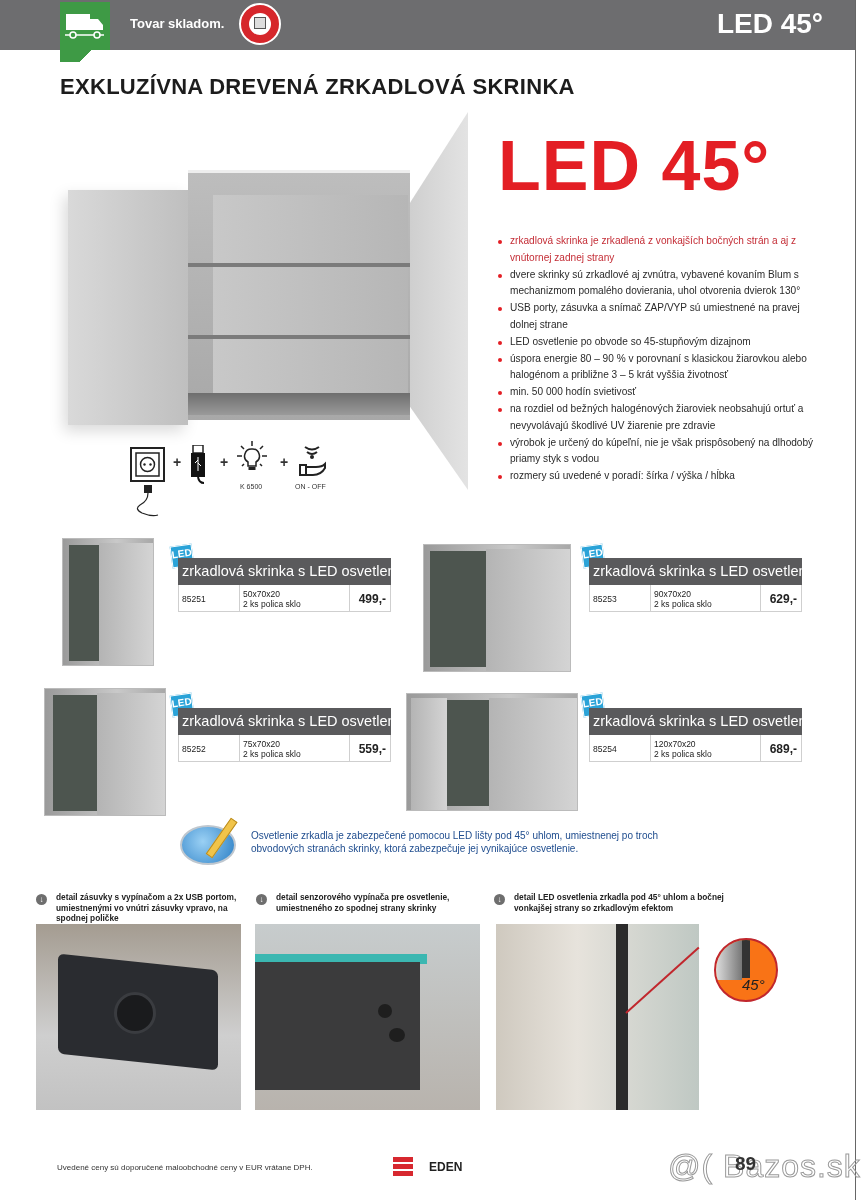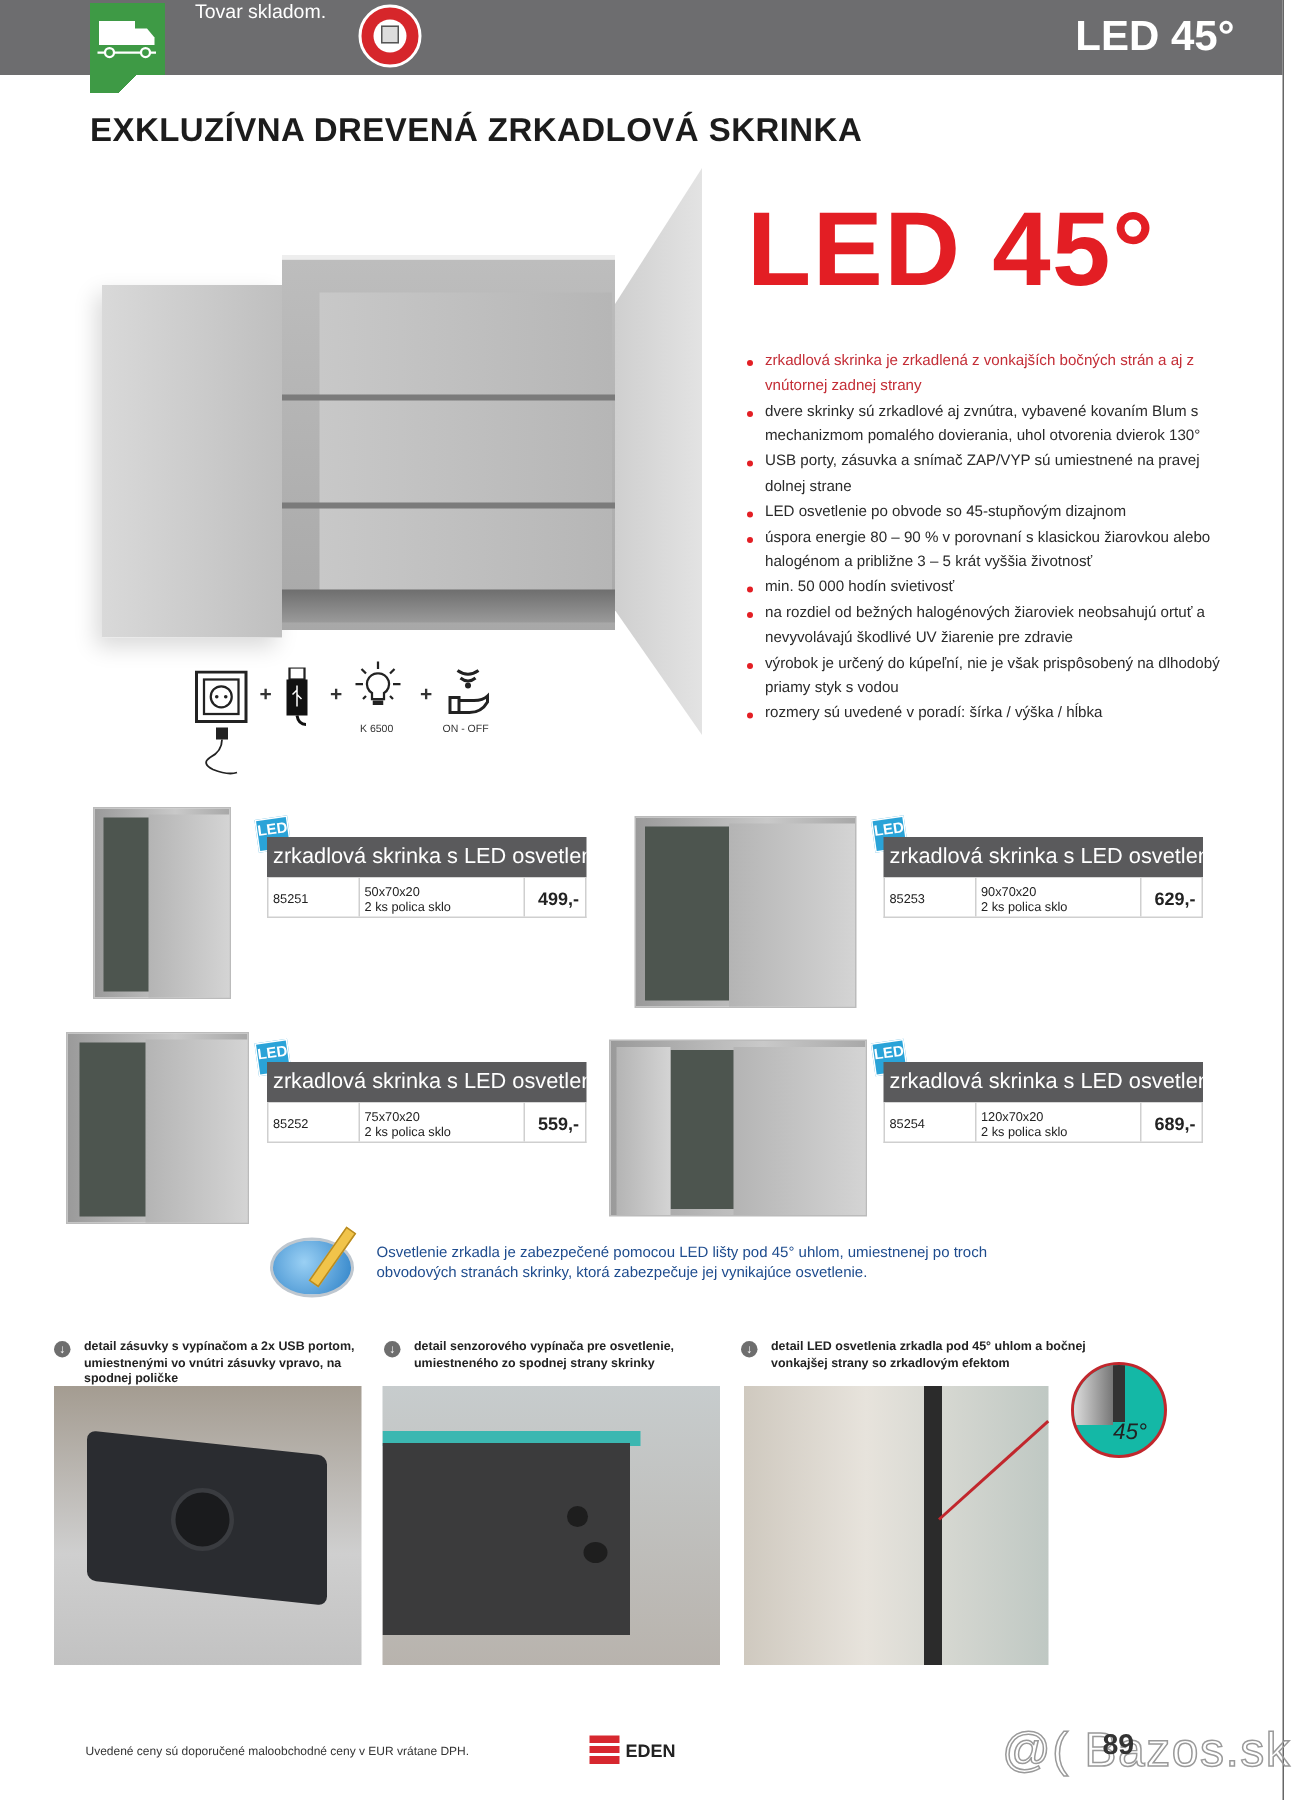--- a/index.html
+++ b/index.html
@@ -1,21 +1,21 @@
 <!DOCTYPE html>
 <html><head>
 <meta charset="utf-8">
 <style>
   *{box-sizing:border-box;margin:0;padding:0}
   body{width:868px;height:1200px;background:#fff;font-family:"Liberation Sans",sans-serif;position:relative;overflow:hidden;color:#222}
   .topbar{position:absolute;left:0;top:0;width:855px;height:50px;background:#6d6d6f}
   .rightrule{position:absolute;left:855px;top:0;width:1px;height:1200px;background:#666}
   .truck{position:absolute;left:60px;top:2px;width:50px;height:48px;background:#3e9a45}
   .truck-tail{position:absolute;left:60px;top:50px;width:50px;height:12px;background:linear-gradient(135deg,#3e9a45 50%,transparent 50%)}
-  .stock-text{position:absolute;left:130px;top:0;color:#fff;font-weight:normal;font-size:13px}
+  .stock-text{position:absolute;left:130px;top:16px;color:#fff;font-weight:bold;font-size:13px}
   .stock-badge{position:absolute;left:239px;top:3px;width:42px;height:42px;border-radius:50%;background:#d6262b;border:2px solid #fff}
   .stock-badge .inner{position:absolute;left:8px;top:8px;width:22px;height:22px;border-radius:50%;background:#fff}
   .stock-badge .box{position:absolute;left:13px;top:12px;width:12px;height:12px;border:1px solid #555;background:#ddd}
   .top-title{position:absolute;right:45px;top:8px;color:#fff;font-weight:bold;font-size:28px}
   .main-title{position:absolute;left:60px;top:74px;font-weight:bold;font-size:22px;letter-spacing:.3px;color:#1c1c1c}
   .big-led{position:absolute;left:498px;top:126px;color:#e31e24;font-weight:bold;font-size:70px;letter-spacing:1px}
   .hero{position:absolute;left:60px;top:112px;width:412px;height:380px}
   .door-l{position:absolute;left:8px;top:78px;width:120px;height:235px;background:linear-gradient(90deg,#d9d9d9,#bfbfbf);box-shadow:-4px 6px 14px rgba(0,0,0,.15)}
   .body-c{position:absolute;left:128px;top:58px;width:222px;height:250px;background:linear-gradient(180deg,#bdbdbd,#a8a8a8);border-top:3px solid #eee}
   .body-c .inner{position:absolute;left:25px;top:22px;width:195px;height:205px;background:linear-gradient(90deg,#c8c8c8,#b6b6b6)}
@@ -49,27 +49,27 @@
   .p1{left:36px;top:924px;width:205px;height:186px;background:linear-gradient(180deg,#a49c91 0%,#cfcfcf 60%,#c2c2c2 100%)}
   .p1 .sock{position:absolute;left:22px;top:38px;width:160px;height:100px;background:#2a2c30;transform:skewY(6deg);border-radius:6px}
   .p1 .socket{position:absolute;left:78px;top:68px;width:42px;height:42px;border-radius:50%;background:#1a1b1d;border:3px solid #3a3c40}
   .p2{left:255px;top:924px;width:225px;height:186px;background:linear-gradient(180deg,#c7cccd,#b8b3ad)}
   .p2 .panel{position:absolute;left:0;top:38px;width:165px;height:128px;background:#3b3b3c}
   .p2 .teal{position:absolute;left:0;top:30px;width:172px;height:10px;background:#3bb7b1}
   .p2 .btn1{position:absolute;left:123px;top:80px;width:14px;height:14px;border-radius:50%;background:#1e1e1e}
   .p2 .btn2{position:absolute;left:134px;top:104px;width:16px;height:14px;border-radius:50%;background:#1e1e1e}
   .p3{left:496px;top:924px;width:203px;height:186px;background:linear-gradient(90deg,#cfc9bf,#e7e3dc 40%,#bfc8c3)}
   .p3 .edge{position:absolute;left:120px;top:0;width:12px;height:186px;background:#2b2b2b}
-  .zoom-circle{position:absolute;left:714px;top:908px;width:64px;height:64px;border-radius:50%;border:2px solid #c1272d;background:#14b8a6;overflow:hidden}
+  .zoom-circle{position:absolute;left:714px;top:938px;width:64px;height:64px;border-radius:50%;border:2px solid #c1272d;background:#f97316;overflow:hidden}
   .zoom-circle .grad{position:absolute;left:0;top:0;width:26px;height:40px;background:linear-gradient(90deg,#ddd,#777)}
   .zoom-circle .bar{position:absolute;left:26px;top:0;width:8px;height:38px;background:#333}
   .zoom-circle .deg{position:absolute;left:26px;top:36px;font-style:italic;font-size:15px;color:#222}
   .leader{position:absolute;left:626px;top:1012px;width:98px;height:2px;background:#c1272d;transform:rotate(-42deg);transform-origin:left center}
   .footer-note{position:absolute;left:57px;top:1163px;font-size:8px;color:#333}
-  .eden{position:absolute;left:393px;top:1157px;display:flex;align-items:center;gap:4px}
+  .eden{position:absolute;left:393px;top:1157px;display:flex;align-items:center;gap:16px}
   .eden .mark{width:20px;height:20px;background:repeating-linear-gradient(180deg,#d7282f 0 5px,#fff 5px 7px)}
   .eden .txt{font-weight:bold;font-size:12px;color:#222}
   .pagenum{position:absolute;left:735px;top:1153px;font-size:19px;font-weight:bold;color:#333}
   .watermark{position:absolute;left:668px;top:1148px;font-size:32px;color:transparent;-webkit-text-stroke:1px #9a9a9a;letter-spacing:1px}
 </style>
 </head>
 <body>
 
 <div class="topbar"></div>
 <div class="rightrule"></div>

